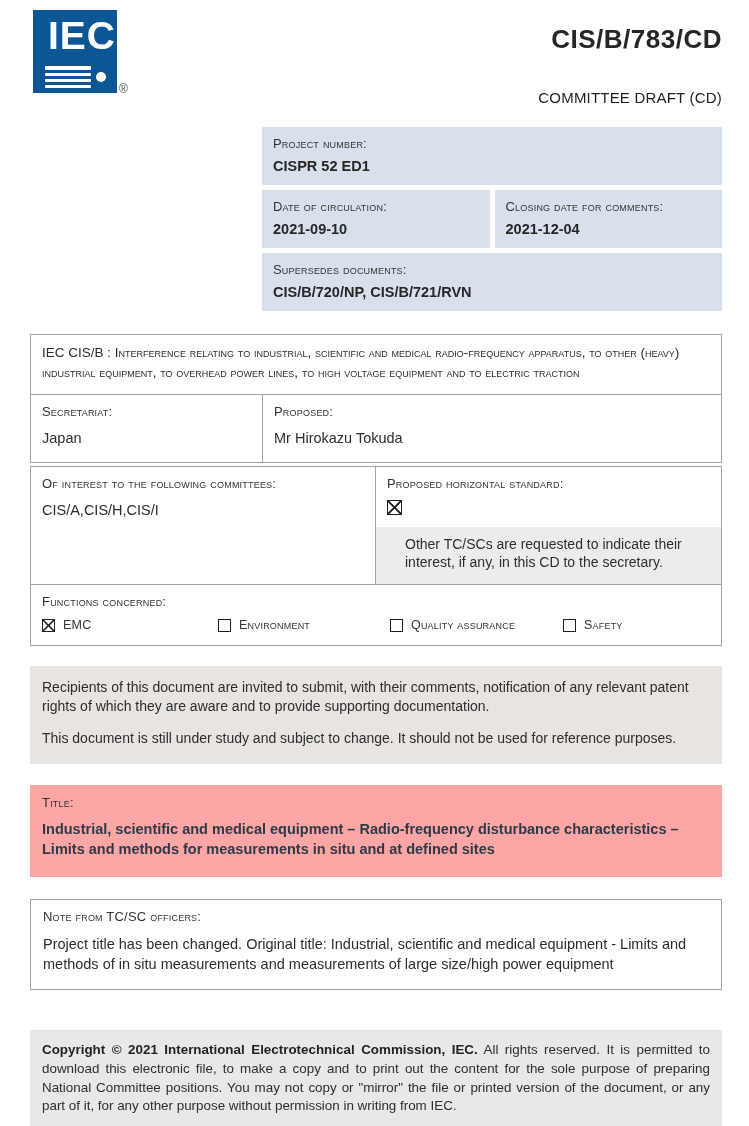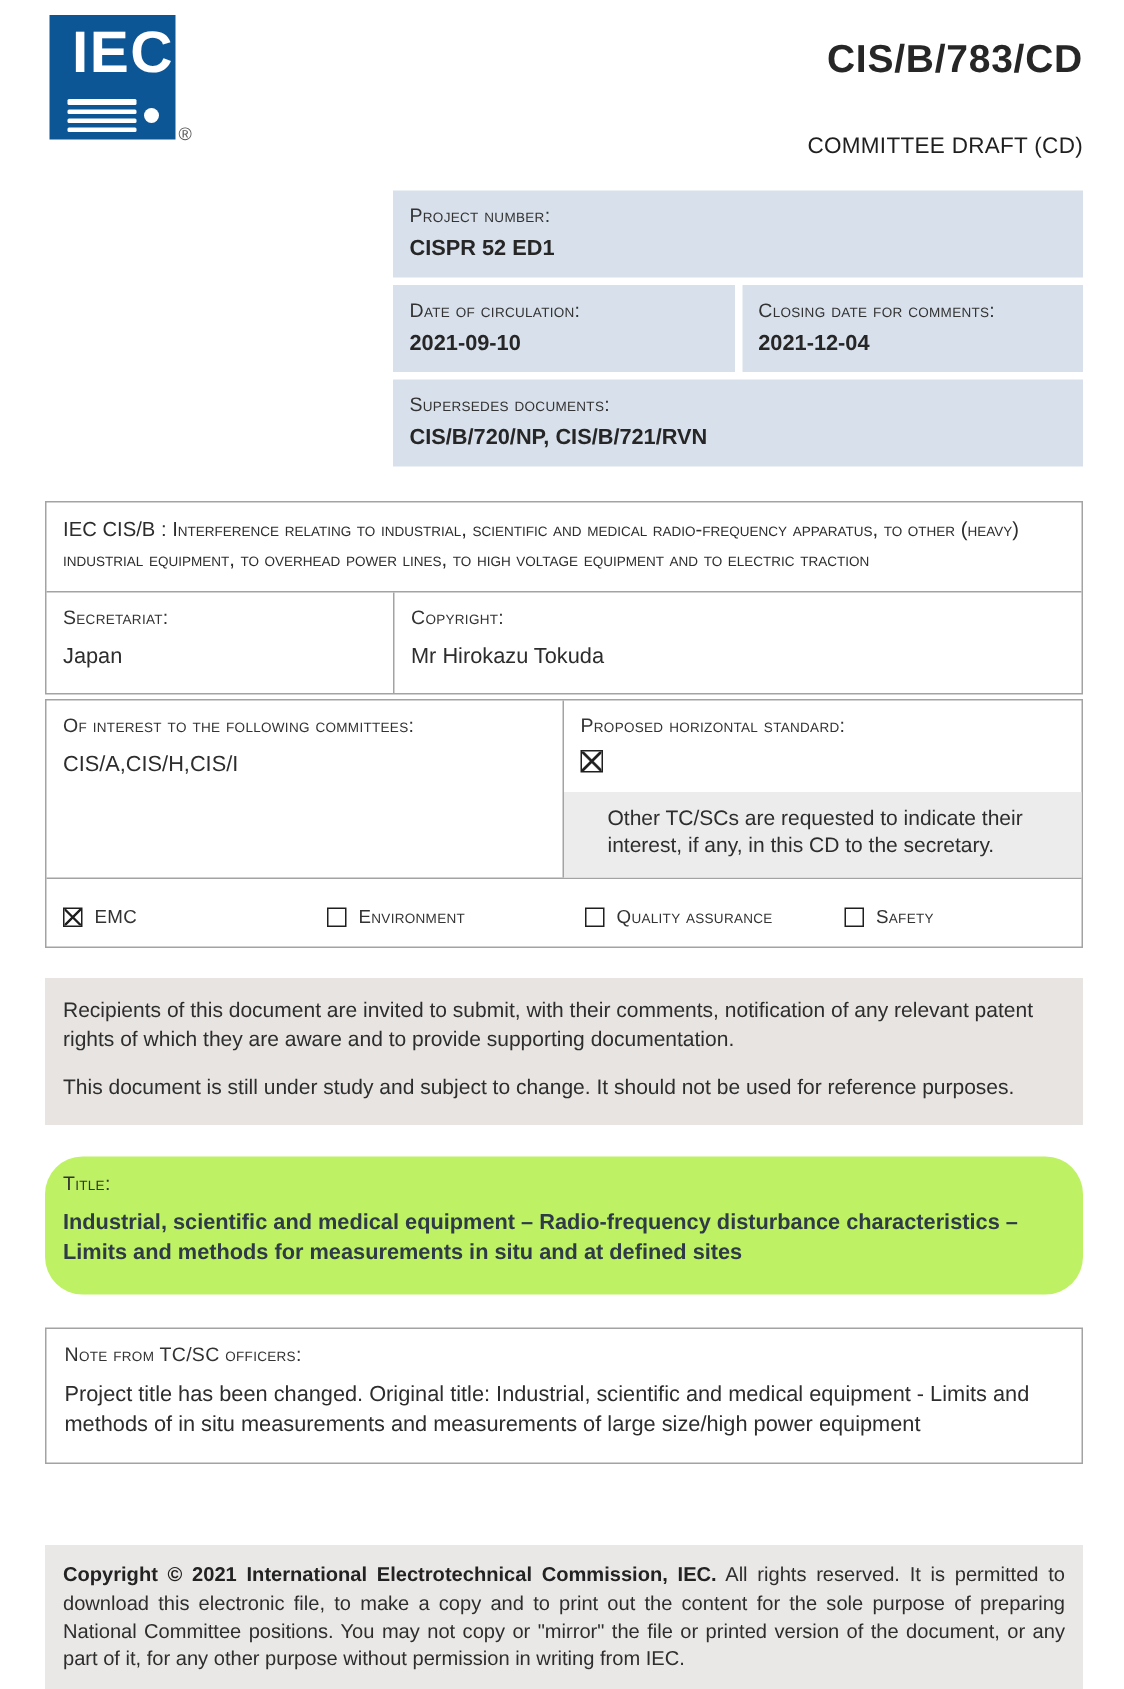--- a/index.html
+++ b/index.html
@@ -68,21 +68,21 @@
   .cb.checked {
     background-image:
       linear-gradient(to top right,  transparent 43%, #1f1f1f 47%, #1f1f1f 53%, transparent 57%),
       linear-gradient(to bottom right, transparent 43%, #1f1f1f 47%, #1f1f1f 53%, transparent 57%);
   }
 
   
   .notice { margin-top:20px; background:#e7e4e2; padding:12px 12px 16px 12px;
             font-size:14px; line-height:1.35; color:#2d2d2d; }
   .notice p + p { margin-top:13px; }
-  .title-box { margin-top:21px; background:#bef264; padding:10px 12px 17px 12px;border-radius:25px; }
+  .title-box { margin-top:21px; background:#fca5a5; padding:10px 12px 17px 12px; }
   .title-text { margin-top:9px; font-size:14.5px; font-weight:700; color:#2e3a47; line-height:1.4; }
   .note-box { margin-top:22px; border:1px solid #a3a3a3; padding:9px 12px 15px 12px; }
   .note-text { margin-top:10px; font-size:14.5px; line-height:1.4; color:#2d2d2d; }
 
   
   .copyright { position:absolute; left:30px; right:27px; top:1030px; background:#eae8e7;
                padding:11px 12px 14px 12px; font-size:13.4px; line-height:1.4; color:#2d2d2d;
                text-align:justify; }
   .copyright b { color:#222; }
 </style>
@@ -134,41 +134,42 @@
     </div>
 
     <div class="btable">
       <div class="desc-row">IEC CIS/B : Interference relating to industrial, scientific and medical radio-frequency apparatus, to other (heavy) industrial equipment, to overhead power lines, to high voltage equipment and to electric traction</div>
       <div class="cells">
         <div class="cell-l">
           <div class="lbl">Secretariat:</div>
           <div class="cell-val">Japan</div>
         </div>
         <div class="cell-r">
-          <div class="lbl">Copyright:</div>
+          <div class="lbl">Proposed:</div>
           <div class="cell-val">Mr Hirokazu Tokuda</div>
         </div>
       </div>
     </div>
 
     <div class="btable2">
       <div class="cells2">
         <div class="cell2-l">
           <div class="lbl">Of interest to the following committees:</div>
           <div class="cell-val">CIS/A,CIS/H,CIS/I</div>
         </div>
         <div class="cell2-r">
           <div class="cell2-r-top">
             <div class="lbl">Proposed horizontal standard:</div>
             <span class="cb big checked"></span>
           </div>
           <div class="subnote">Other TC/SCs are requested to indicate their interest, if any, in this CD to the secretary.</div>
         </div>
       </div>
       <div class="func-row">
+        <div class="lbl">Functions concerned:</div>
         <div class="func-opts">
           <div class="func-opt">
             <span class="cb checked"></span>
             <span class="lbl">EMC</span>
           </div>
           <div class="func-opt">
             <span class="cb"></span>
             <span class="lbl">Environment</span>
           </div>
           <div class="func-opt">

